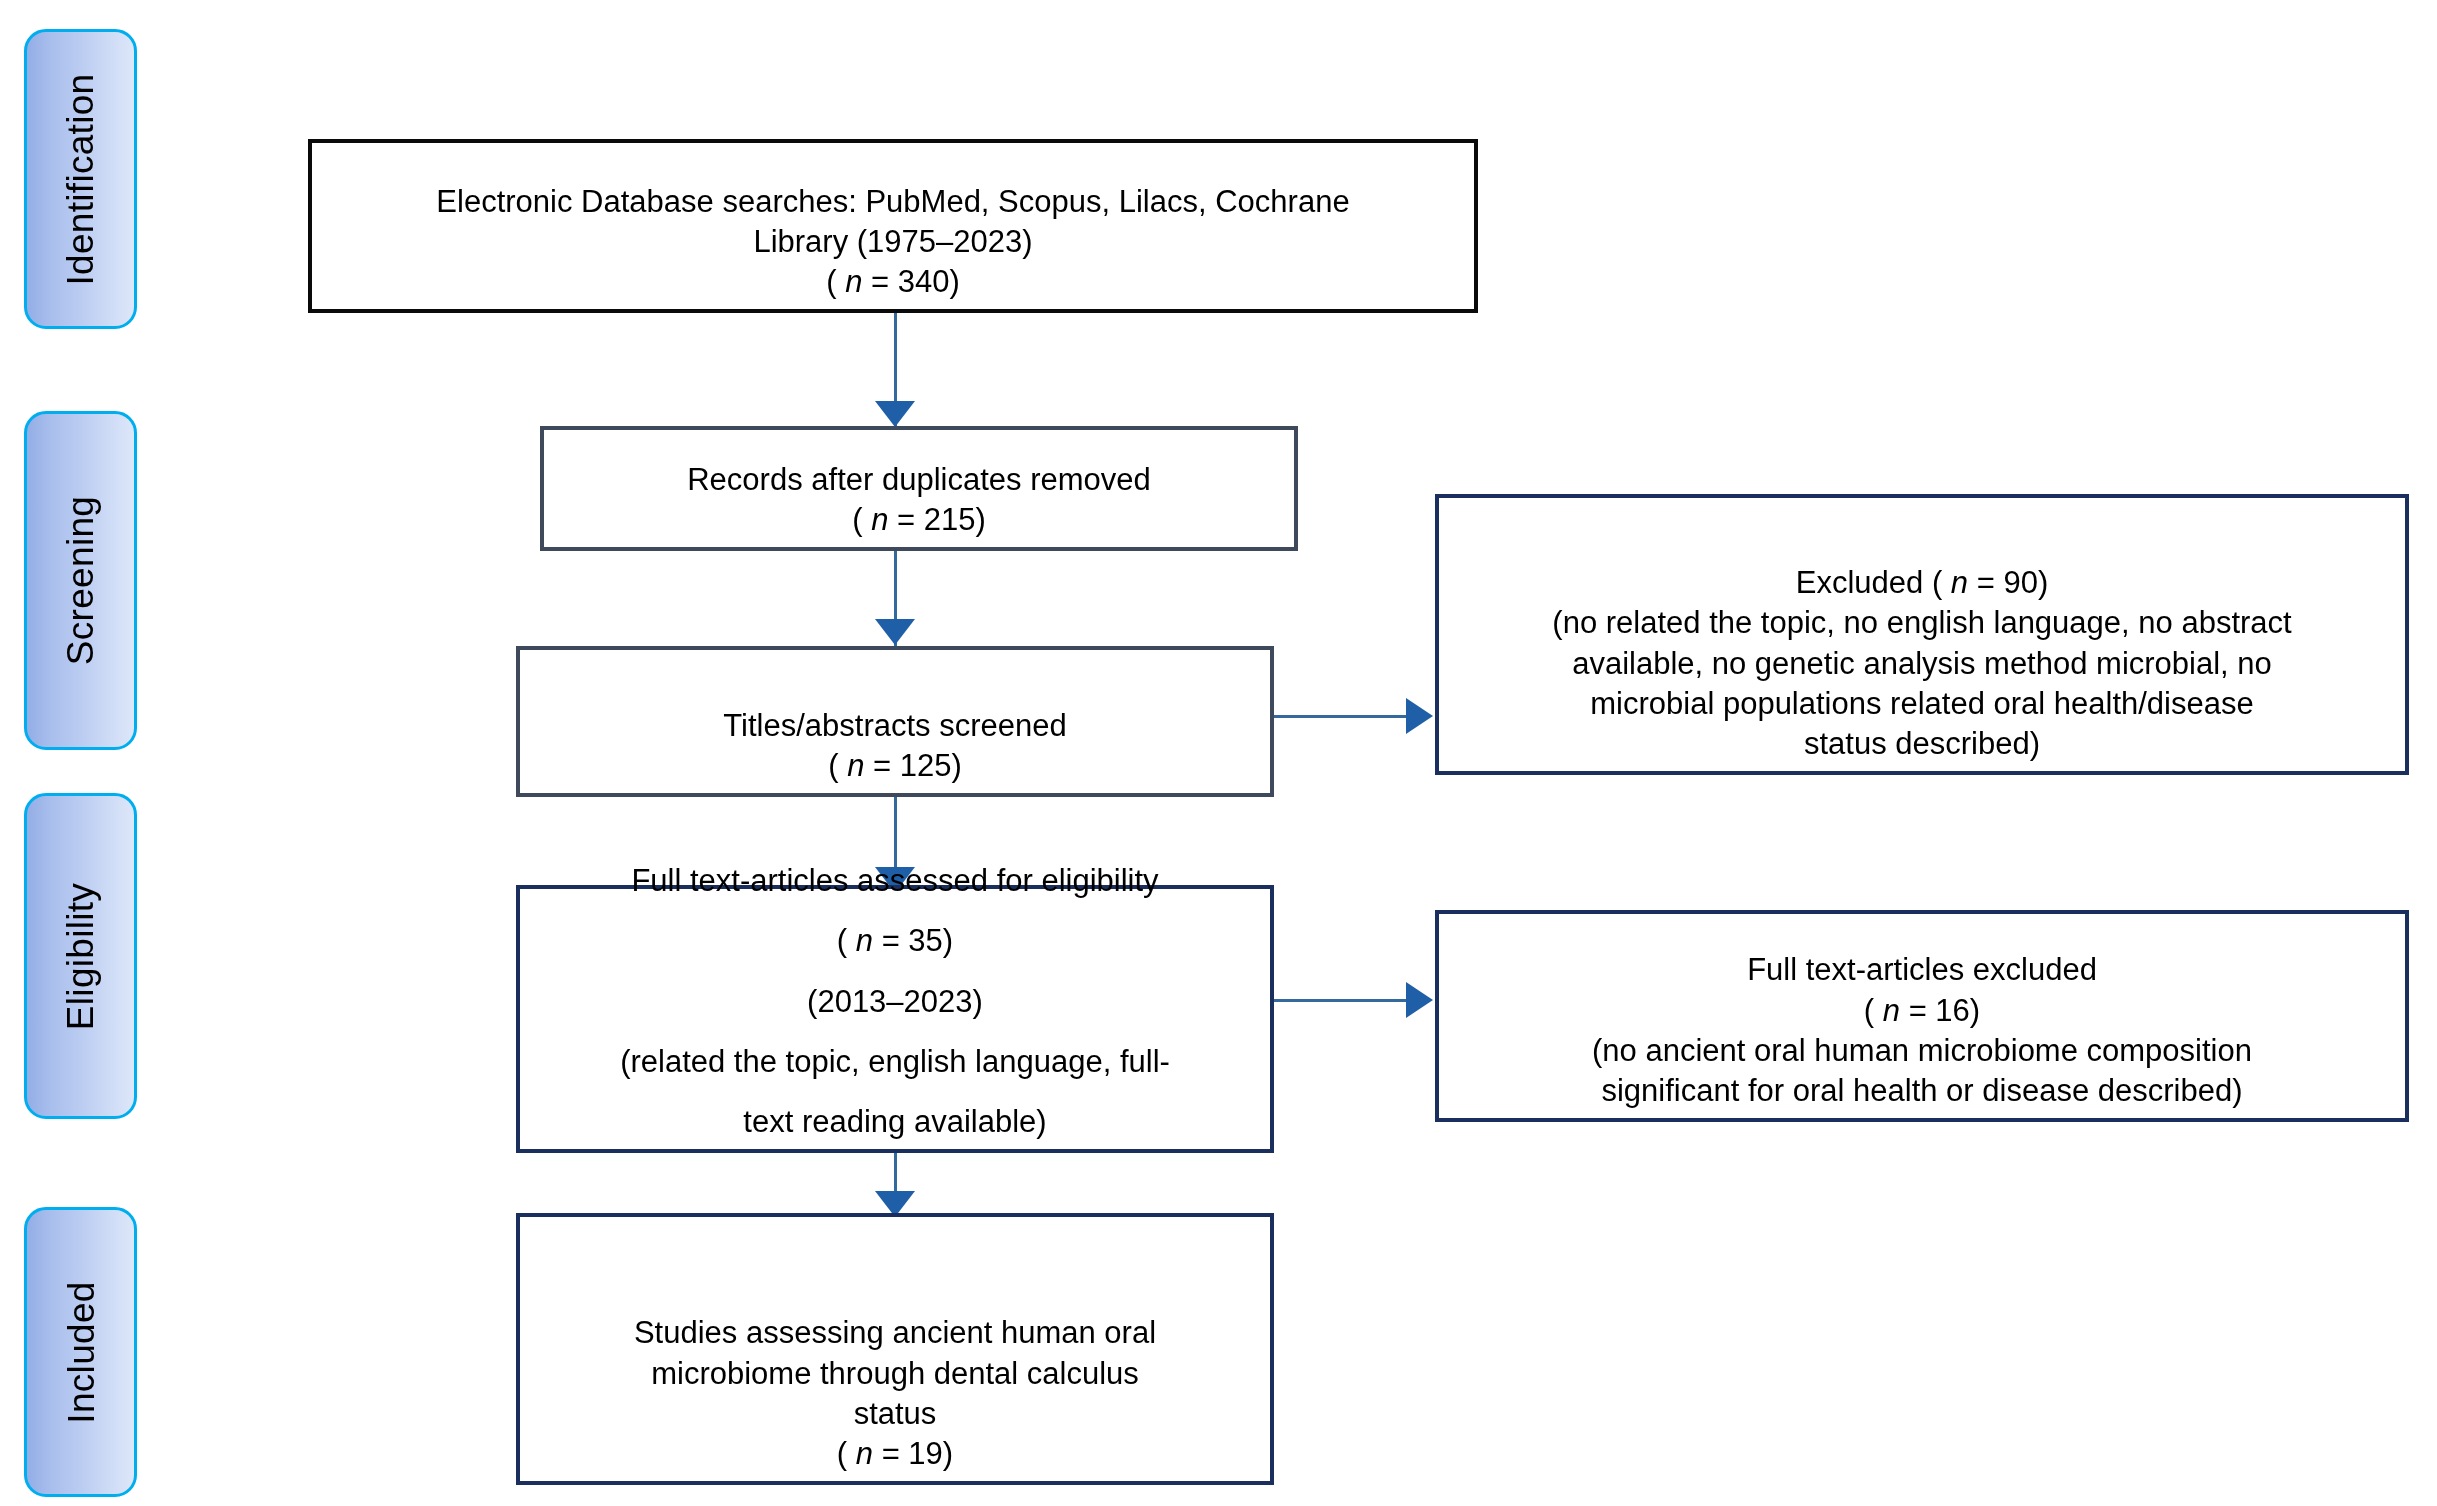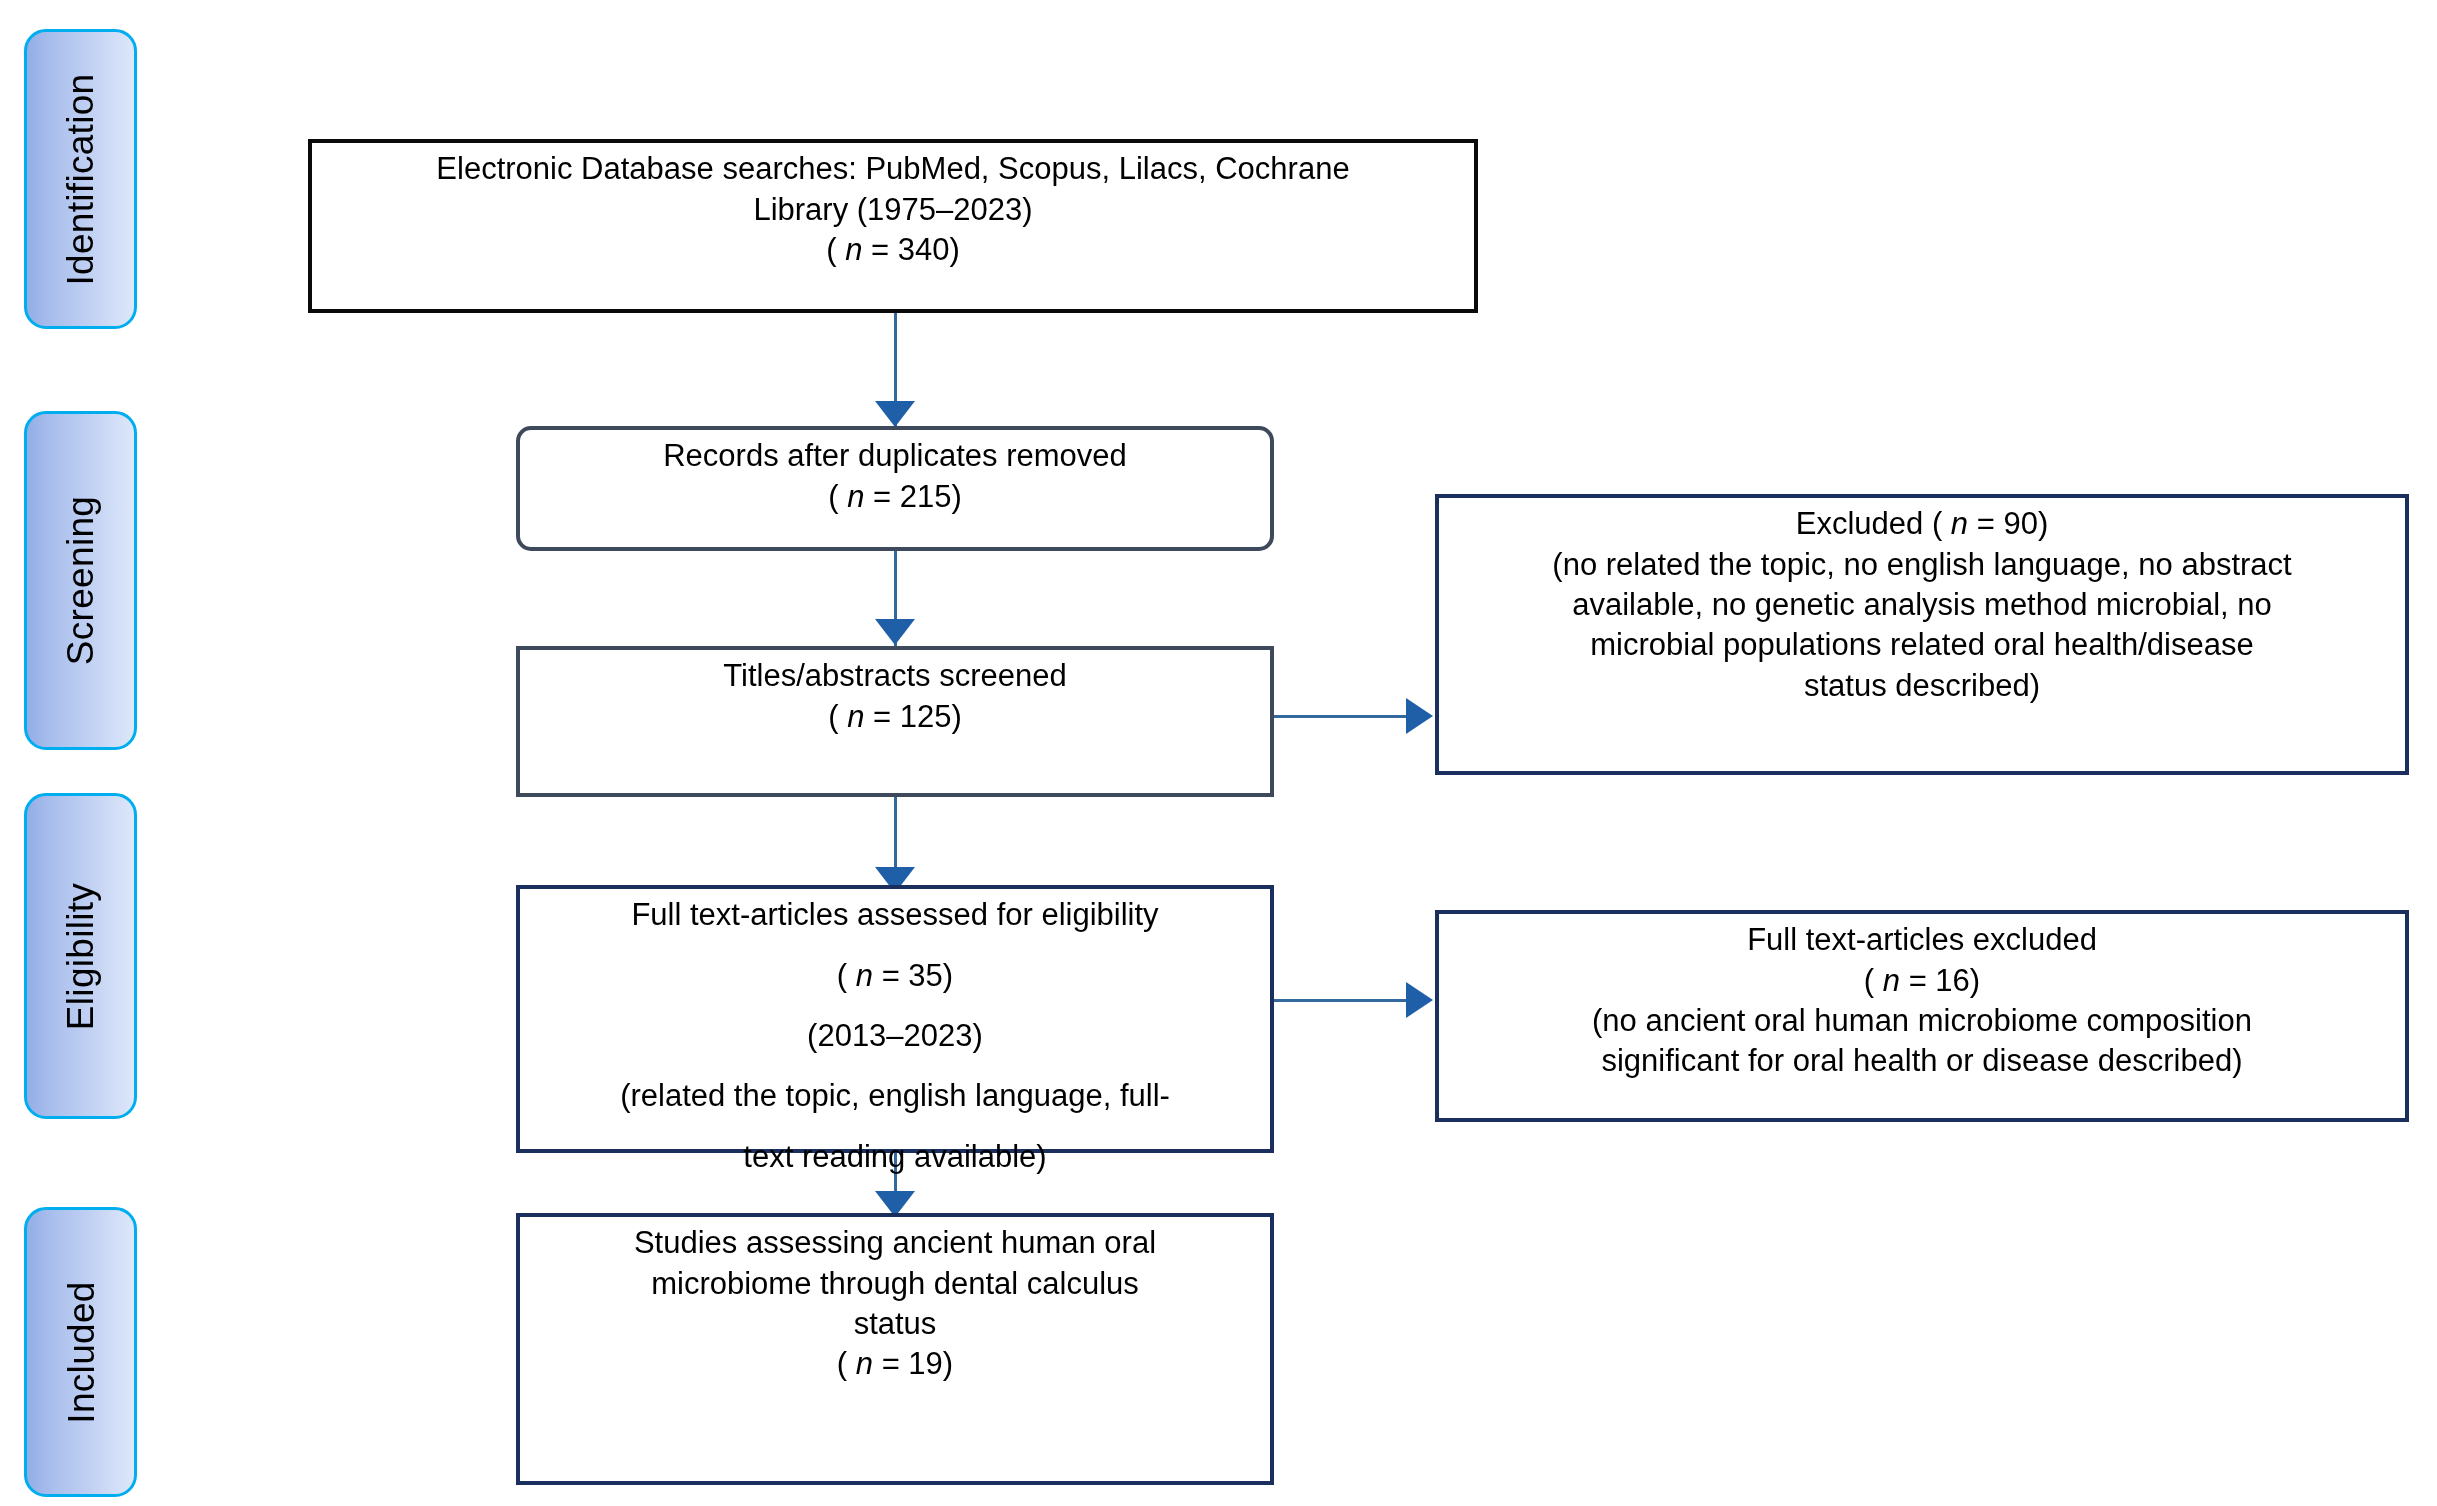--- a/index.html
+++ b/index.html
@@ -37,21 +37,21 @@
   }
 
   
   .flowbox{
     position:absolute;
     box-sizing:border-box;
     background:#FFFFFF;
     display:flex;
     flex-direction:column;
     align-items:center;
-    justify-content:flex-start;
+    justify-content:flex-end;
     text-align:center;
     padding:6.4px 16.7px;
   }
   .flowbox .line{
     font-size:31px;
     line-height:1.30;
     color:#000000;
     white-space:nowrap;
   }
 
@@ -125,21 +125,21 @@
 
   <div class="hline" style="left:1274px; top:999px; width:136px;"></div>
   <div class="arrow-right" style="left:1406px; top:982px;"></div>
 
   <div class="flowbox border-black" style="left:308px; top:139px; width:1170px; height:174px;">
     <div class="line">Electronic Database searches: PubMed, Scopus, Lilacs, Cochrane</div>
     <div class="line">Library (1975–2023)</div>
     <div class="line"><span>( </span><span class="em-n">n</span><span> = 340)</span></div>
   </div>
 
-  <div class="flowbox border-slate" style="left:516px; top:426px; width:758px; height:125px;border-radius:15px;">
+  <div class="flowbox border-slate" style="left:540px; top:426px; width:758px; height:125px;">
     <div class="line">Records after duplicates removed</div>
     <div class="line"><span>( </span><span class="em-n">n</span><span> = 215)</span></div>
   </div>
 
   <div class="flowbox border-slate" style="left:516px; top:646px; width:758px; height:151px;">
     <div class="line">Titles/abstracts screened</div>
     <div class="line"><span>( </span><span class="em-n">n</span><span> = 125)</span></div>
   </div>
 
   <div class="flowbox border-navy" style="left:1435px; top:494px; width:974px; height:281px;">

